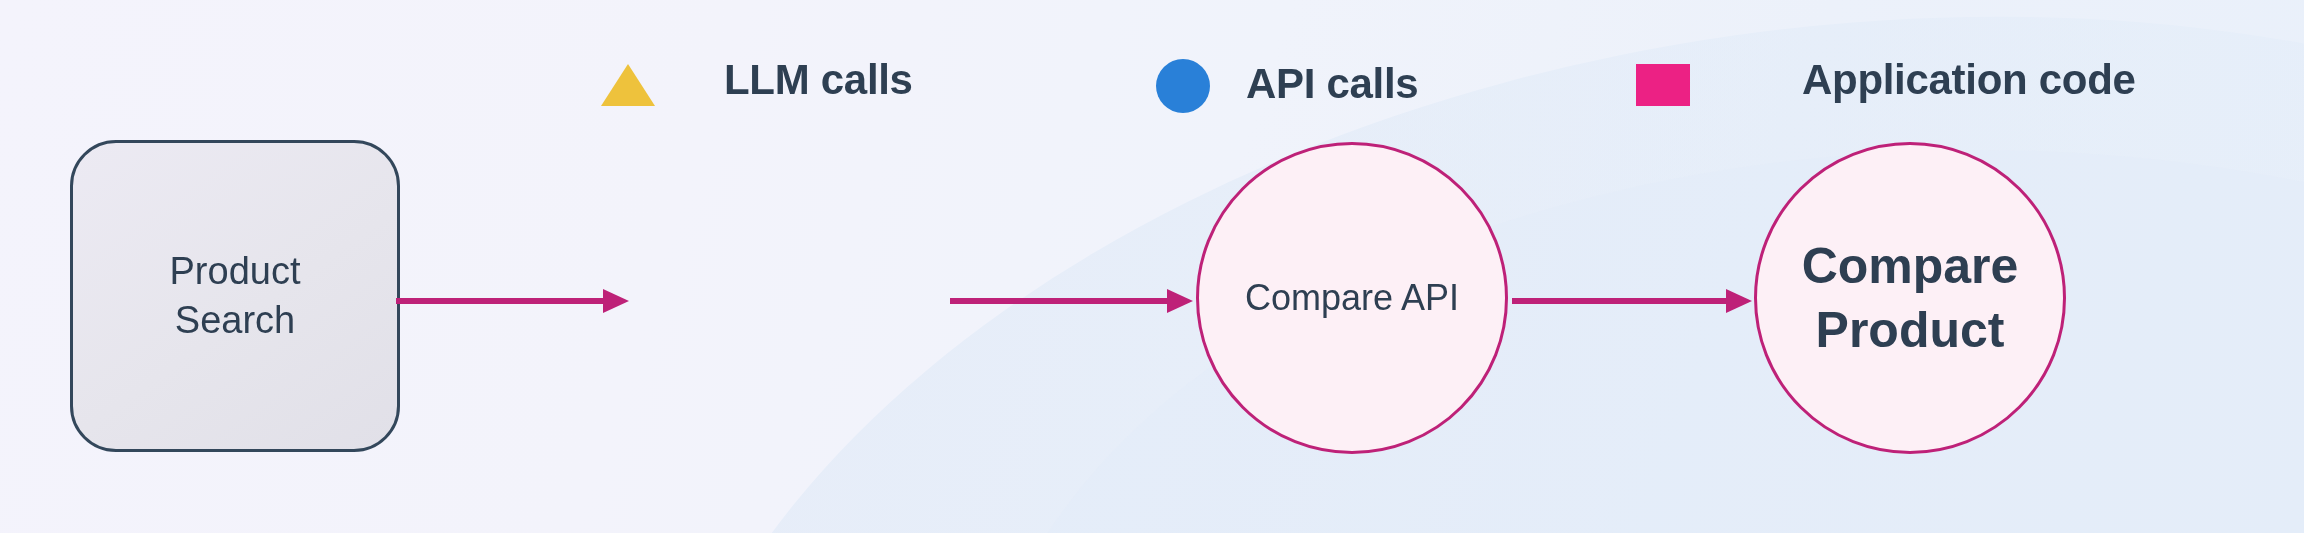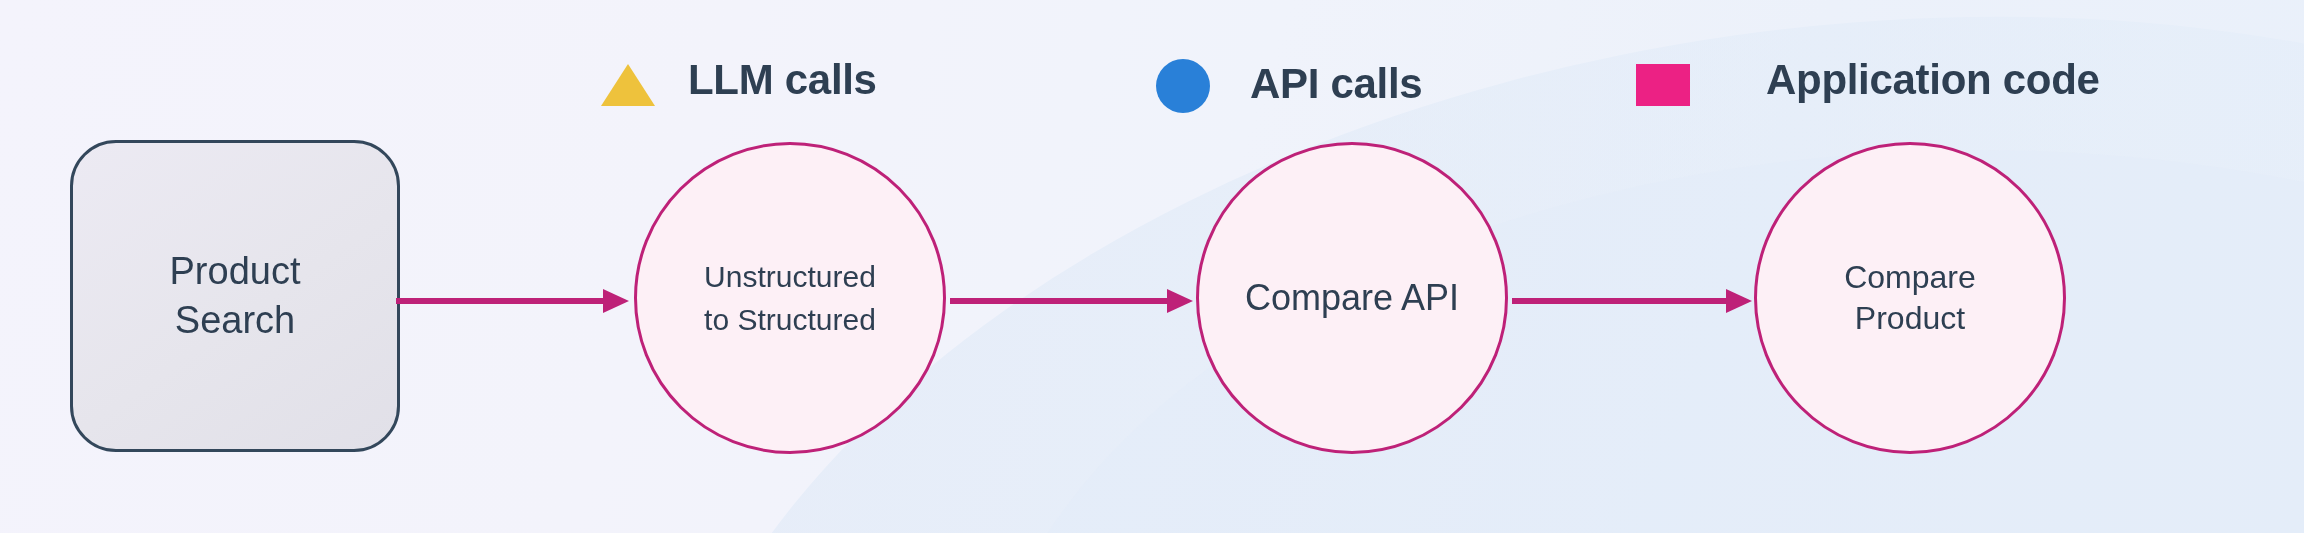--- a/index.html
+++ b/index.html
@@ -52,20 +52,21 @@
     position: absolute;
     top: 0;
     left: 0;
     width: 2304px;
     height: 130px;
   }
   .legend-item {
     position: absolute;
     display: flex;
     align-items: center;
+    gap: 36px;
   }
   .legend-item.l1 { left: 601px; top: 54px; }
   .legend-item.l2 { left: 1156px; top: 54px; }
   .legend-item.l3 { left: 1636px; top: 54px; }
 
   .swatch-triangle {
     width: 0;
     height: 0;
     border-left: 27px solid transparent;
     border-right: 27px solid transparent;
@@ -86,21 +87,21 @@
     margin-top: 10px;
   }
   .legend-label {
     font-size: 42px;
     font-weight: 700;
     color: #2e3f52;
     letter-spacing: -0.3px;
     white-space: nowrap;
   }
   .legend-item.l1 .legend-label { margin-left: 33px; }
-  .legend-item.l2 .legend-label { margin-left: 40px; }
+  .legend-item.l2 .legend-label { }
   .legend-item.l3 .legend-label { margin-left: 76px; }
 
   
   .node {
     position: absolute;
     display: flex;
     align-items: center;
     justify-content: center;
     text-align: center;
     color: #2e3f52;
@@ -129,21 +130,21 @@
     border-radius: 50%;
     border: 3px solid #be2178;
     background: #fdf0f6;
   }
   .c1 { left: 634px; }
   .c2 { left: 1196px; }
   .c3 { left: 1754px; }
 
   .c1 .node-label { font-size: 30px; line-height: 1.45; font-weight: 400; }
   .c2 .node-label { font-size: 36px; line-height: 1.3;  font-weight: 400; }
-  .c3 .node-label { font-size: 32px; line-height: 1.28; font-weight: 400; text-align: center; }
+  .c3 .node-label { font-size: 50px; line-height: 1.28; font-weight: 700; text-align: center; }
 
   
   .connector {
     position: absolute;
     height: 24px;
     top: 289px;
   }
   .connector .line {
     position: absolute;
     left: 0;
@@ -201,26 +202,20 @@
 
   </div>
 
   <div class="node node-box">
     <div class="node-label">
       <span>Product</span><br>
       <span>Search</span>
     </div>
   </div>
 
-  <div class="node node-circle c1">
-    <div class="node-label">
-      <span>Unstructured</span><br>
-      <span>to Structured</span>
-    </div>
-  </div>
 
   <div class="node node-circle c2">
     <div class="node-label">Compare API</div>
   </div>
 
   <div class="node node-circle c3">
     <div class="node-label">
       <span>Compare</span><br>
       <span>Product</span>
     </div>

